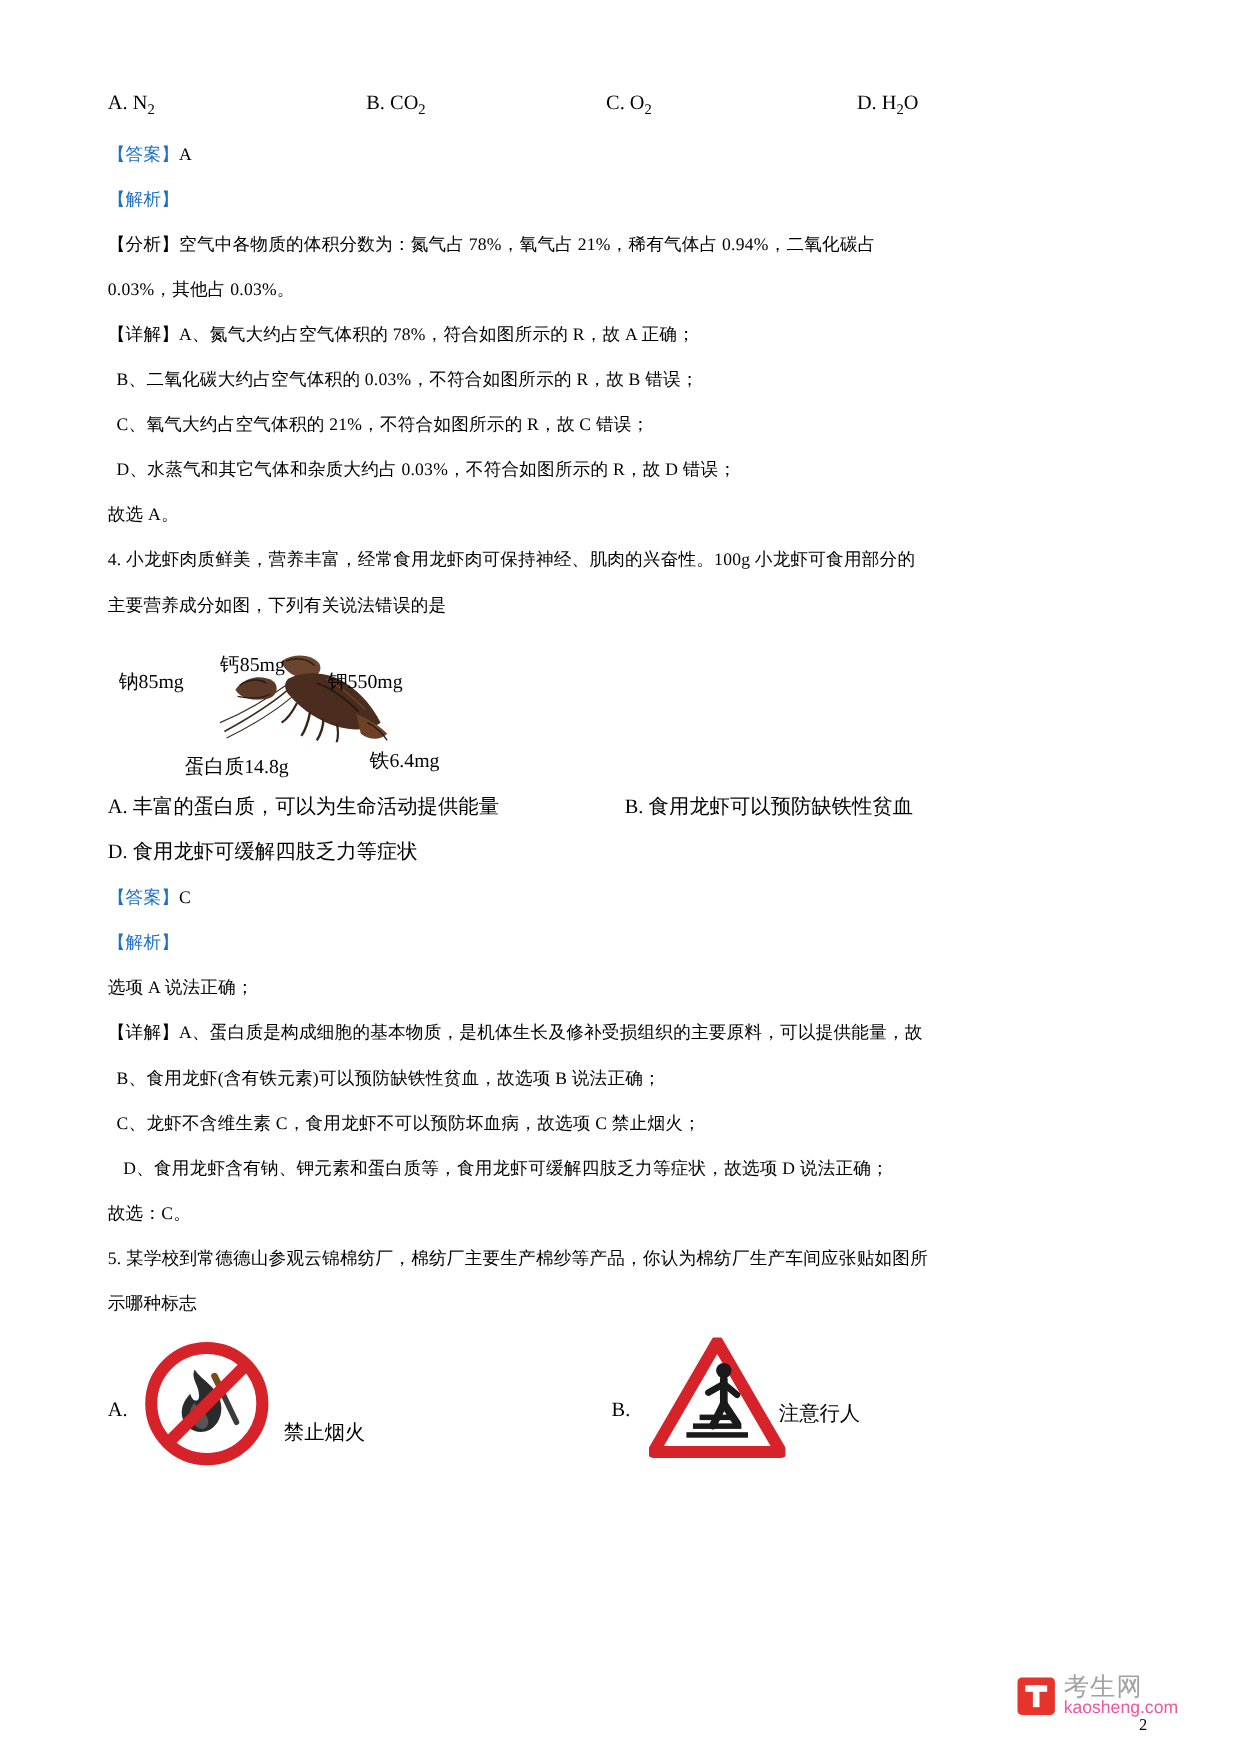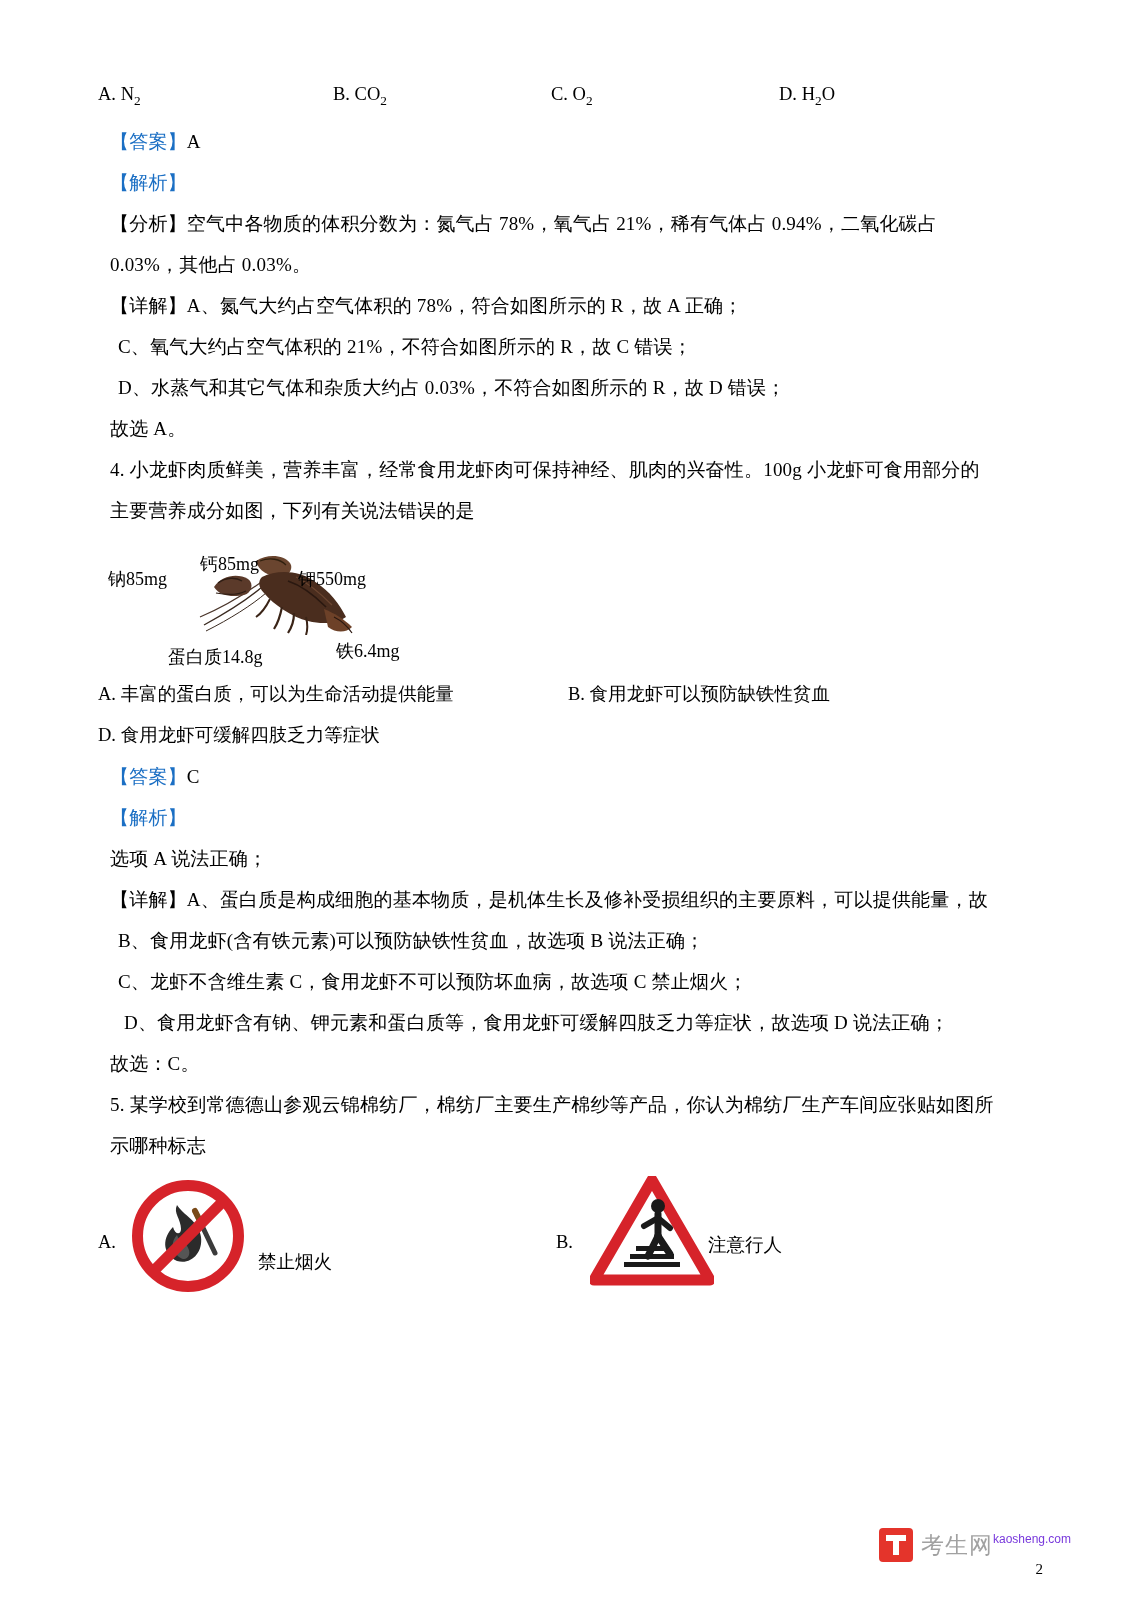--- a/index.html
+++ b/index.html
@@ -22,25 +22,24 @@
     padding: 5px;
     box-sizing: border-box;
   }
   .content {
     position: absolute;
     left: 98px;
     top: 74px;
     width: 940px;
   }
   .line {
-    font-size: 19px;
+    font-size: 16px;
     line-height: 41px;
     white-space: nowrap;
     letter-spacing: 0.2px;
-    margin-left: 12px;
   }
   .blue {
     color: #1b6fc4;
   }
   .opt-row {
     display: flex;
     font-size: 18.5px;
     line-height: 41px;
   }
   .opt-row .cell {
@@ -174,25 +173,25 @@
     width: 6px; height: 20px;
     background: #fff;
   }
   .wm-text {
     font-size: 23px;
     color: #9a9a9a;
     font-family: "Liberation Sans", sans-serif;
     letter-spacing: 1px;
   }
   .wm-sub {
-    font-size: 12px;
-    color: #6d28d9;
+    font-size: 16px;
+    color: #ec4899;
     font-family: "Liberation Sans", sans-serif;
   }
-  .wm-stack { display: flex; flex-direction: row; line-height: 1.05; }
+  .wm-stack { display: flex; flex-direction: column; line-height: 1.05; }
 </style>
 </head>
 <body>
 
 <div class="page">
   <div class="content">
 
     <div class="opt-row">
       <div class="cell" style="width:235px">
         <span>A.</span>
@@ -216,20 +215,21 @@
       <span class="blue">【答案】</span><span>A</span>
     </div>
 
     <div class="line">
       <span class="blue">【解析】</span>
     </div>
 
     <div class="line">【分析】空气中各物质的体积分数为：氮气占 78%，氧气占 21%，稀有气体占 0.94%，二氧化碳占</div>
     <div class="line">0.03%，其他占 0.03%。</div>
     <div class="line">【详解】A、氮气大约占空气体积的 78%，符合如图所示的 R，故 A 正确；</div>
+    <div class="line pad-left-sm">B、二氧化碳大约占空气体积的 0.03%，不符合如图所示的 R，故 B 错误；</div>
     <div class="line pad-left-sm">C、氧气大约占空气体积的 21%，不符合如图所示的 R，故 C 错误；</div>
     <div class="line pad-left-sm">D、水蒸气和其它气体和杂质大约占 0.03%，不符合如图所示的 R，故 D 错误；</div>
     <div class="line">故选 A。</div>
 
     <div class="line">4. 小龙虾肉质鲜美，营养丰富，经常食用龙虾肉可保持神经、肌肉的兴奋性。100g 小龙虾可食用部分的</div>
     <div class="line">主要营养成分如图，下列有关说法错误的是</div>
 
     <div class="fig-lobster">
       <svg class="lobster-body" viewBox="0 0 160 88">
 

